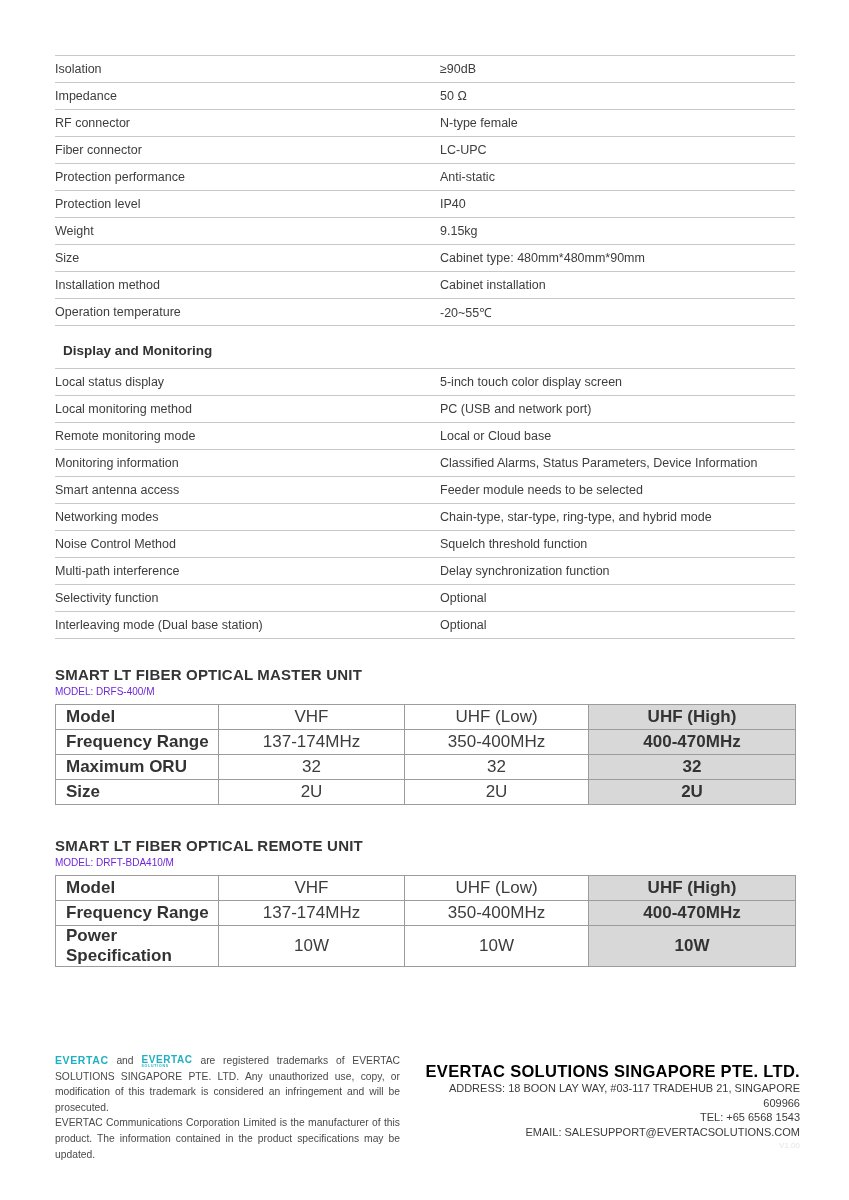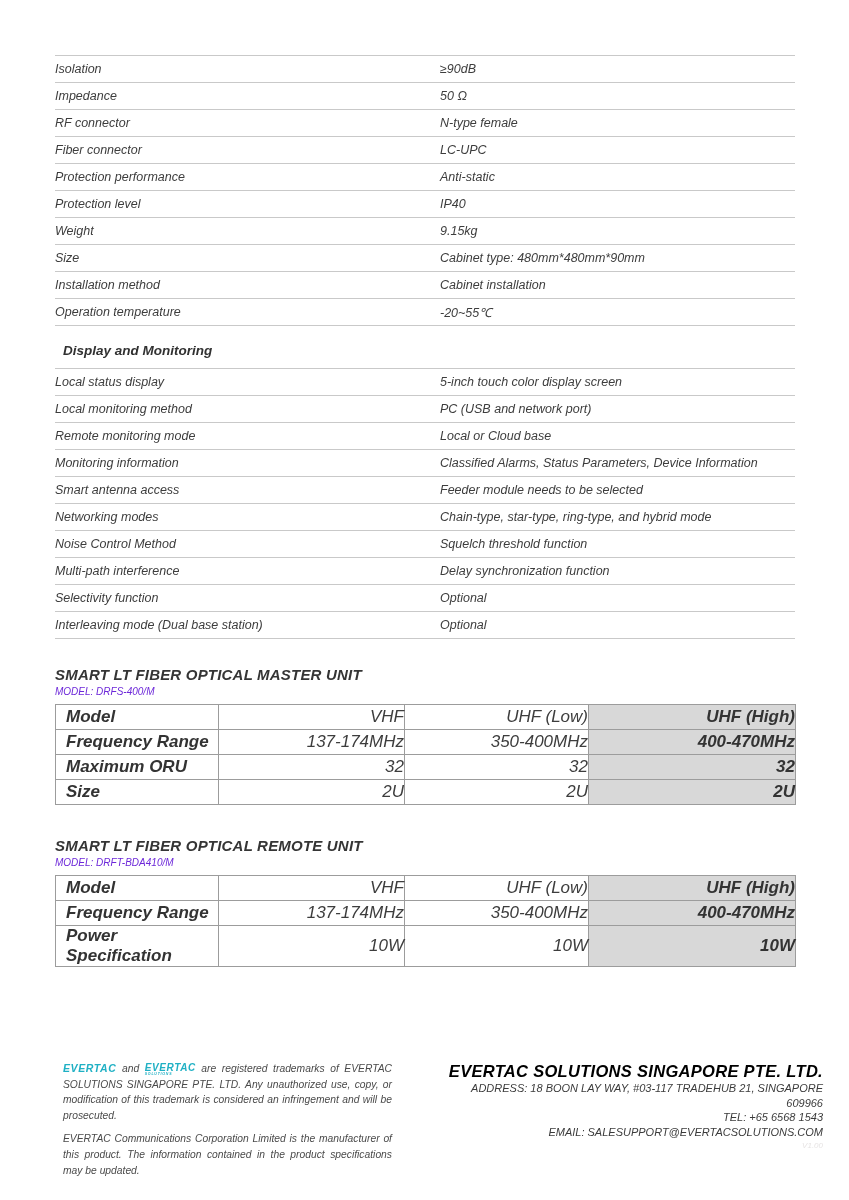--- a/index.html
+++ b/index.html
@@ -8,21 +8,21 @@
     width:849px; height:1200px;
     font-family:"Liberation Sans", sans-serif;
     color:#3d3d3d;
   }
   .page {
     position:relative;
     width:849px; height:1200px;
     background:#ffffff;
     overflow:hidden;
   }
-  .content { padding:55px 26px 0 55px;font-style:italic; }
+  .content { padding:55px 49px 0 55px; }
 
   
   .spec-table { width:740px; border-bottom:1px solid #c9c9c9; }
   .spec-row {
     display:flex; align-items:center;
     height:27px;
     border-top:1px solid #c9c9c9;
     font-size:12.5px;
   }
   .spec-label { width:385px; color:#3d3d3d; }
@@ -44,38 +44,38 @@
   }
 
   
   .unit-table {
     width:740px; border-collapse:collapse; table-layout:fixed;
     font-size:17px; color:#3d3d3d;
   }
   .unit-table td {
     border:1px solid #9c9c9c;
     height:25px; padding:0;
-    text-align:right; vertical-align:middle;
+    text-align:center; vertical-align:middle;
   }
   .unit-table td.first {
     text-align:left; padding-left:10px; font-weight:bold; color:#333333;
   }
   .unit-table td.hi { background:#d8d8d8; font-weight:bold; color:#333333; }
   .col-model { width:163px; }
   .col-vhf { width:186px; }
   .col-uhflow { width:184px; }
   .col-uhfhigh { width:207px; }
 
   
   .footer {
     display:flex; justify-content:space-between; align-items:flex-start;
     margin-top:86px;
   }
   .legal { width:345px; font-size:10.3px; line-height:15.6px; color:#4a4a4a; text-align:justify; }
-  .legal p { margin:8px; }
+  .legal p { margin:0; }
   .logo-inline {
     color:#1fb0c4; font-weight:bold; font-size:10.5px; letter-spacing:0.6px;
   }
   .logo-stacked {
     display:inline-block; vertical-align:-3px; line-height:1; text-align:left;
   }
   .logo-stacked .logo-main {
     display:block; color:#1fb0c4; font-weight:bold; font-size:10px; letter-spacing:0.6px;
   }
   .logo-stacked .logo-sub {

